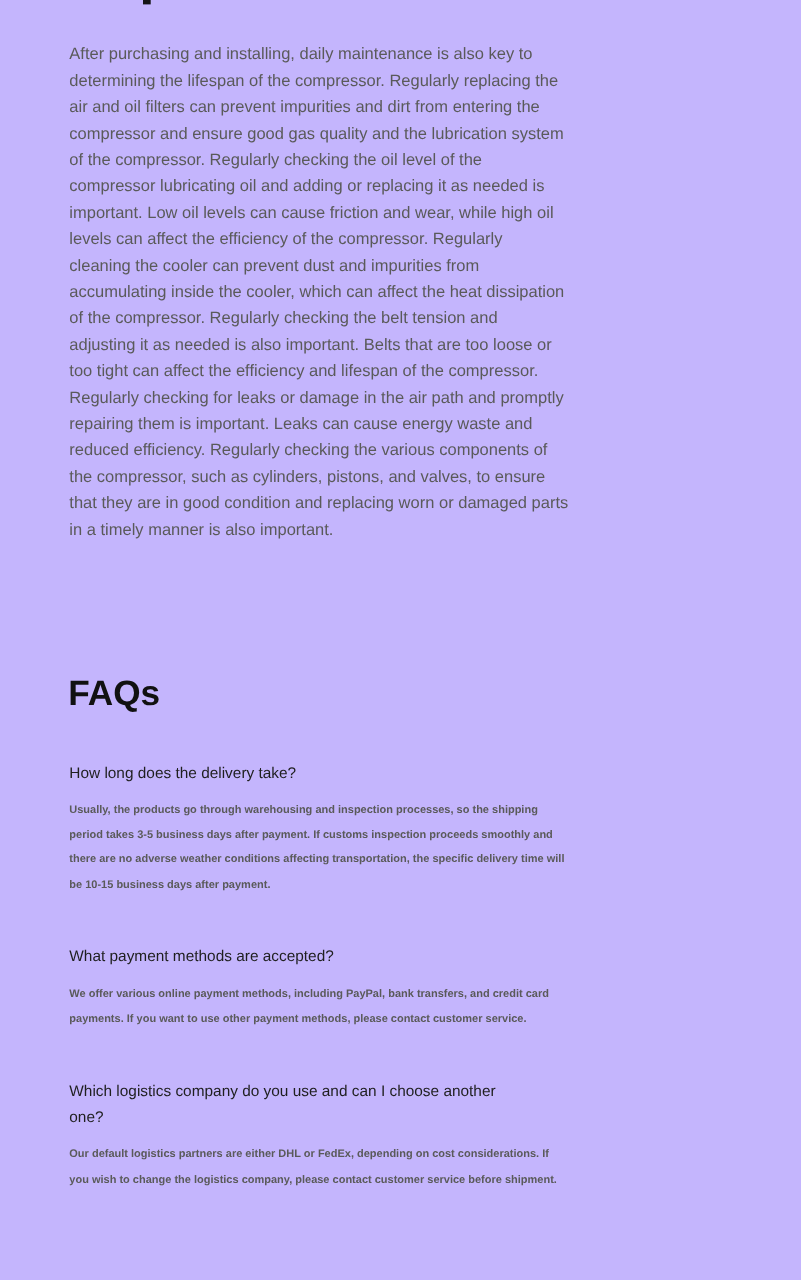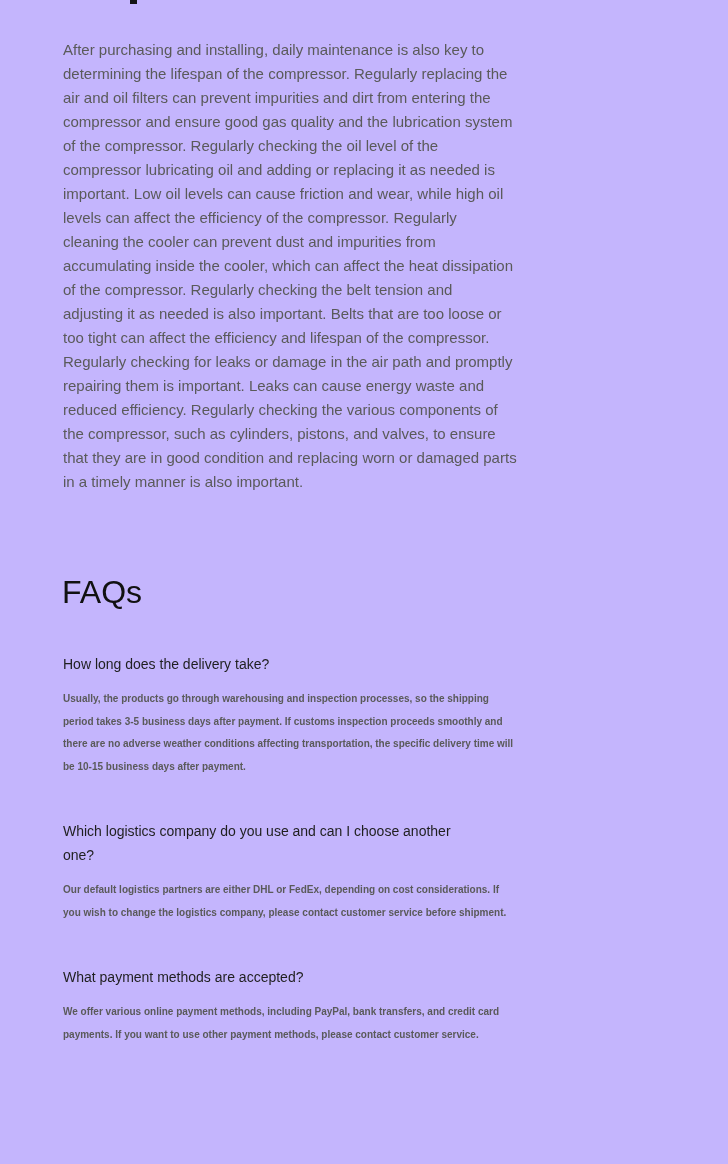--- a/index.html
+++ b/index.html
@@ -32,24 +32,24 @@
   }
   .intro-para {
     margin: 0;
     width: 470px;
     font-size: 15px;
     line-height: 24px;
     color: #5a5a5a;
     white-space: pre-line;
   }
   .faqs-title {
-    margin: 79px 0 0 62px;
+    margin: 117px 0 0 62px;
     font-size: 32px;
     line-height: 38px;
-    font-weight: 400;
+    font-weight: 700;
     color: #111111;
   }
   .faq-question {
     margin: 41px 0 0 63px;
     width: 580px;
     font-size: 14px;
     line-height: 24px;
     font-weight: 400;
     color: #1f1f1f;
     white-space: pre-line;
@@ -98,26 +98,26 @@
 
     <div class="faq-item">
       <h3 class="faq-question">How long does the delivery take?</h3>
       <p class="faq-answer">Usually, the products go through warehousing and inspection processes, so the shipping
 period takes 3-5 business days after payment. If customs inspection proceeds smoothly and
 there are no adverse weather conditions affecting transportation, the specific delivery time will
 be 10-15 business days after payment.</p>
     </div>
 
     <div class="faq-item">
+      <h3 class="faq-question">What payment methods are accepted?</h3>
+      <p class="faq-answer">We offer various online payment methods, including PayPal, bank transfers, and credit card
+payments. If you want to use other payment methods, please contact customer service.</p>
+    </div>
+
+    <div class="faq-item">
       <h3 class="faq-question">Which logistics company do you use and can I choose another
 one?</h3>
       <p class="faq-answer">Our default logistics partners are either DHL or FedEx, depending on cost considerations. If
 you wish to change the logistics company, please contact customer service before shipment.</p>
-    </div>
-
-    <div class="faq-item">
-      <h3 class="faq-question">What payment methods are accepted?</h3>
-      <p class="faq-answer">We offer various online payment methods, including PayPal, bank transfers, and credit card
-payments. If you want to use other payment methods, please contact customer service.</p>
     </div>
   </section>
 
 </div>
 
 </body></html>

